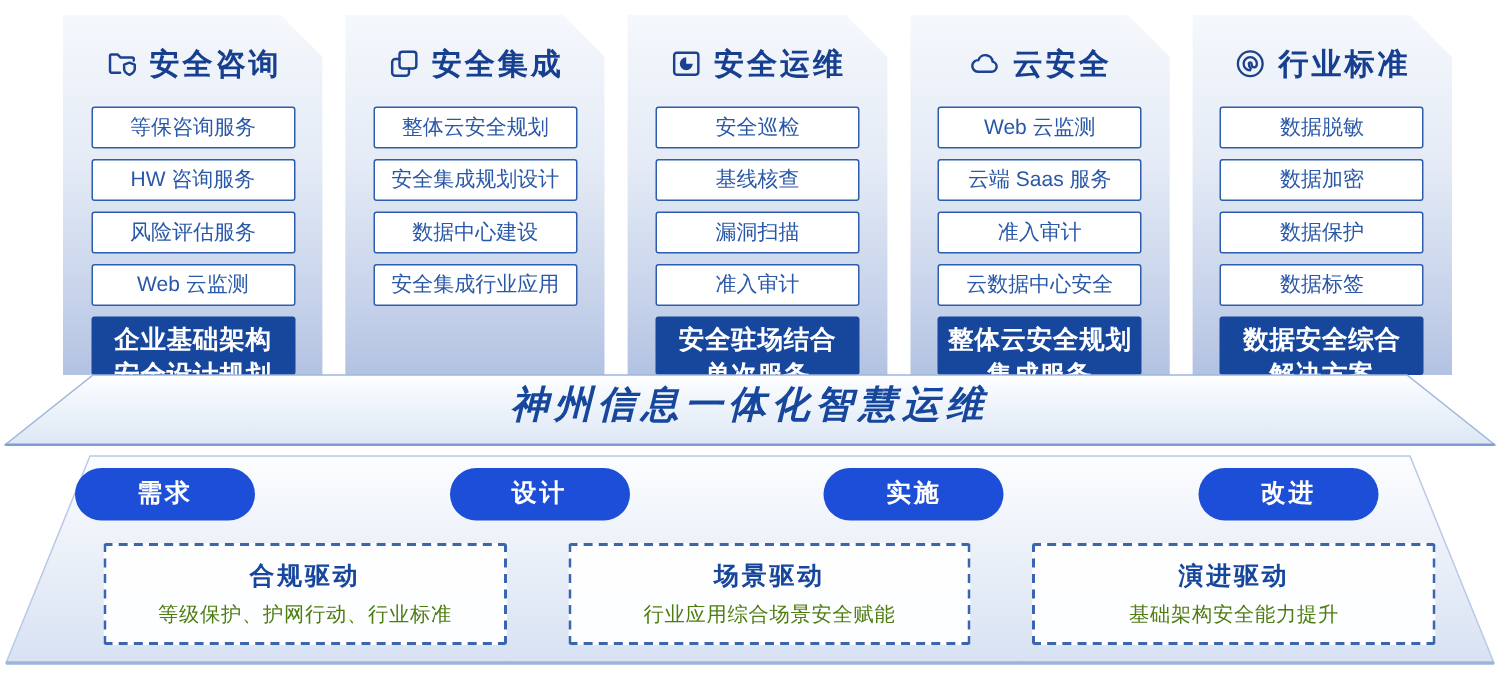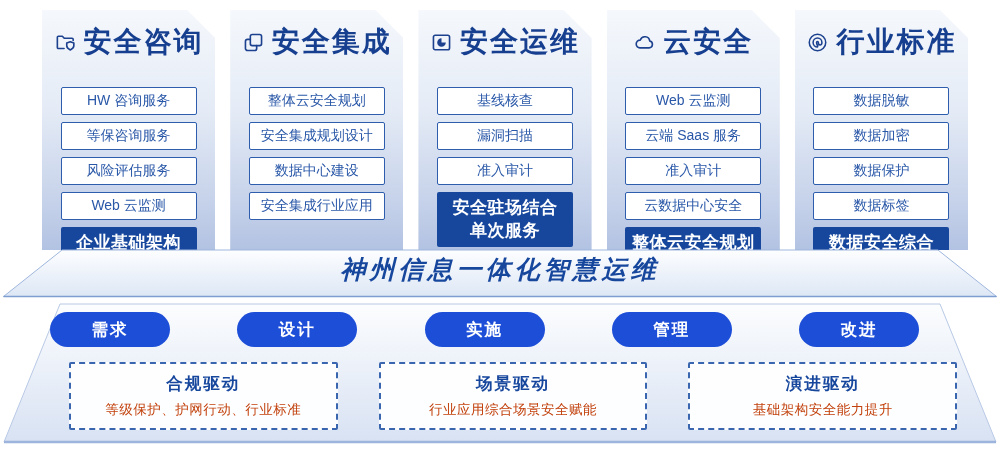--- a/index.html
+++ b/index.html
@@ -17,22 +17,22 @@
   }
   .card {
     flex:1; position:relative;
     background:linear-gradient(180deg,#f5f8fc 0%, #e4ebf6 42%, #c6d2ea 80%, #b2c2e2 100%);
     clip-path:polygon(0 0, calc(100% - 28px) 0, 100% 28px, 100% 100%, 0 100%);
     display:flex; flex-direction:column; align-items:center;
     padding-top:19px;
   }
   .card-head {
     display:flex; align-items:center; gap:7px;
-    color:#173f8f; font-size:28px; font-weight:bold; letter-spacing:2px;
-    margin-bottom:32px; height:26px;
+    color:#173f8f; font-size:20px; font-weight:bold; letter-spacing:2px;
+    margin-bottom:16px; height:26px;
   }
   .card-icon { width:23px; height:23px; display:inline-flex; }
   .card-icon svg { width:23px; height:23px; }
   .card-items { width:136px; display:flex; flex-direction:column; gap:7px; }
   .item {
     height:28px; line-height:25px; background:#ffffff;
     border:1.5px solid #2e5dad; border-radius:2px;
     color:#2a58a8; font-size:14px; text-align:center;
     overflow:hidden; white-space:nowrap;
   }
@@ -70,41 +70,41 @@
     display:flex; gap:9px;
   }
   .driver {
     flex:1; height:68px; border:2px dashed #3a66b0; border-radius:2px;
     background:rgba(255,255,255,0.93); text-align:center; padding-top:9px;margin-left:32px;
   }
   .driver-title {
     font-size:16.5px; font-weight:bold; color:#17479d;
     letter-spacing:2px; margin-bottom:6px;
   }
-  .driver-desc { font-size:13.5px; color:#c2410c; letter-spacing:0.5px; }
+  .driver-desc { font-size:13.5px; color:#4d7c0f; letter-spacing:0.5px; }
 </style>
 </head>
 <body>
 
 <div class="wrap">
 
   <div class="columns">
   <div class="card">
     <div class="card-head">
       <span class="card-icon">
             <svg viewBox="0 0 24 24" fill="none" stroke="#1c418f" stroke-width="1.7" stroke-linecap="round" stroke-linejoin="round">
               <path d="M10.5 18.2H4.6c-.7 0-1.1-.5-1.1-1.1V6.6c0-.6.4-1.1 1.1-1.1h4.1l2 2.1h8.2c.6 0 1.1.5 1.1 1.1v1.1"></path>
               <path d="M17 11.2l3.7 1.4v2.9c0 2.6-3.7 4.3-3.7 4.3s-3.7-1.7-3.7-4.3v-2.9z"></path>
             </svg>
           </span>
       <span class="card-title">安全咨询</span>
     </div>
     <div class="card-items">
+          <div class="item">等保咨询服务</div>
           <div class="item">HW 咨询服务</div>
-          <div class="item">等保咨询服务</div>
           <div class="item">风险评估服务</div>
           <div class="item">Web 云监测</div>
         </div>
     <div class="card-footer">企业基础架构
 安全设计规划</div>
   </div>
 
   <div class="card">
     <div class="card-head">
       <span class="card-icon">
@@ -127,20 +127,21 @@
     <div class="card-head">
       <span class="card-icon">
             <svg viewBox="0 0 24 24" fill="none" stroke="#1c418f" stroke-width="1.7" stroke-linecap="round" stroke-linejoin="round">
               <rect x="3.6" y="4.4" width="16.8" height="15.2" rx="1.8"></rect>
               <path d="M12 12 L12 7.5 A4.5 4.5 0 1 0 16.5 12 Z" fill="#1c418f" stroke="none"></path>
             </svg>
           </span>
       <span class="card-title">安全运维</span>
     </div>
     <div class="card-items">
+          <div class="item">安全巡检</div>
           <div class="item">基线核查</div>
           <div class="item">漏洞扫描</div>
           <div class="item">准入审计</div>
         </div>
     <div class="card-footer">安全驻场结合
 单次服务</div>
   </div>
 
   <div class="card">
     <div class="card-head">
@@ -202,21 +203,20 @@
       </linearGradient>
     </defs>
     <polygon points="60,1 940,1 996,139 4,139" fill="url(#stageGrad)" stroke="#b9c9e6" stroke-width="1"></polygon>
     <line x1="4" y1="139" x2="996" y2="139" stroke="#9db5dc" stroke-width="2.4"></line>
   </svg>
 
   <div class="phases">
       <div class="pill">需求</div>
       <div class="pill">设计</div>
       <div class="pill">实施</div>
-      <div class="pill">管理</div>
       <div class="pill">改进</div>
     </div>
 
   <div class="drivers">
   <div class="driver">
     <div class="driver-title">合规驱动</div>
     <div class="driver-desc">等级保护、护网行动、行业标准</div>
   </div>
 
 

